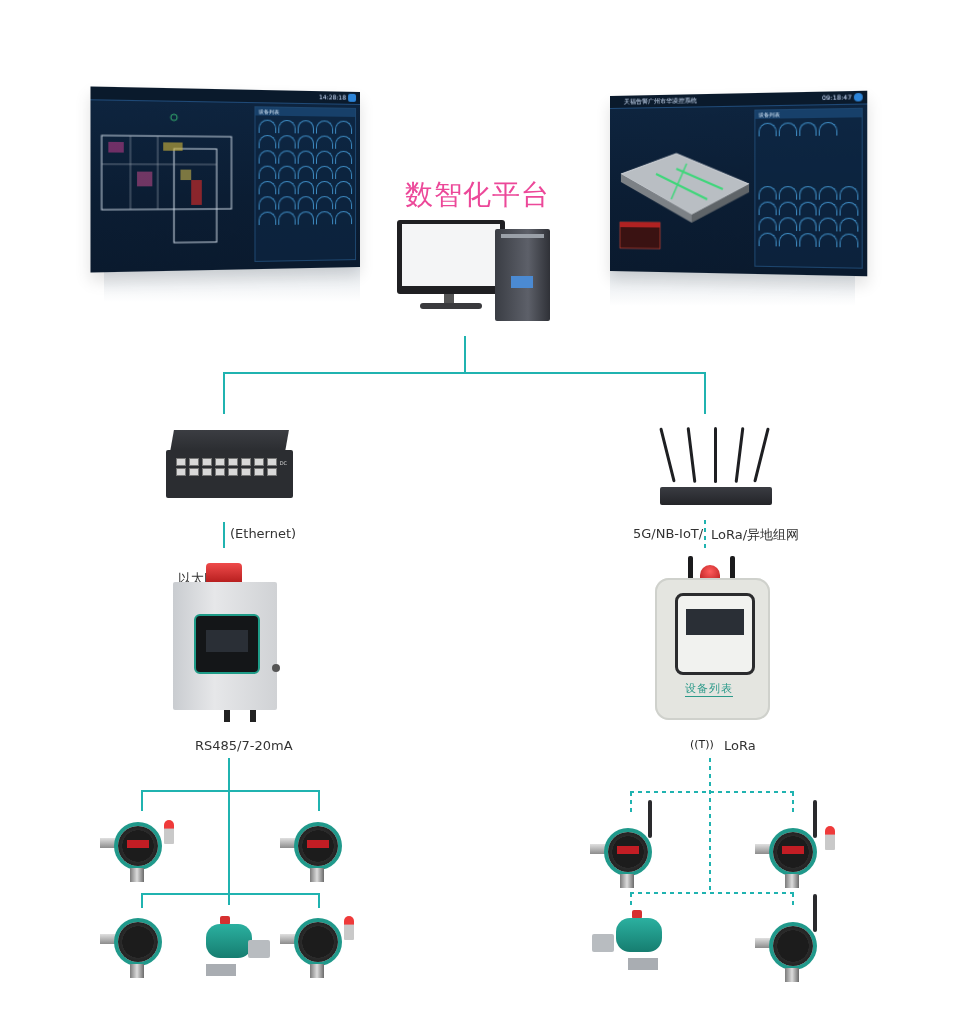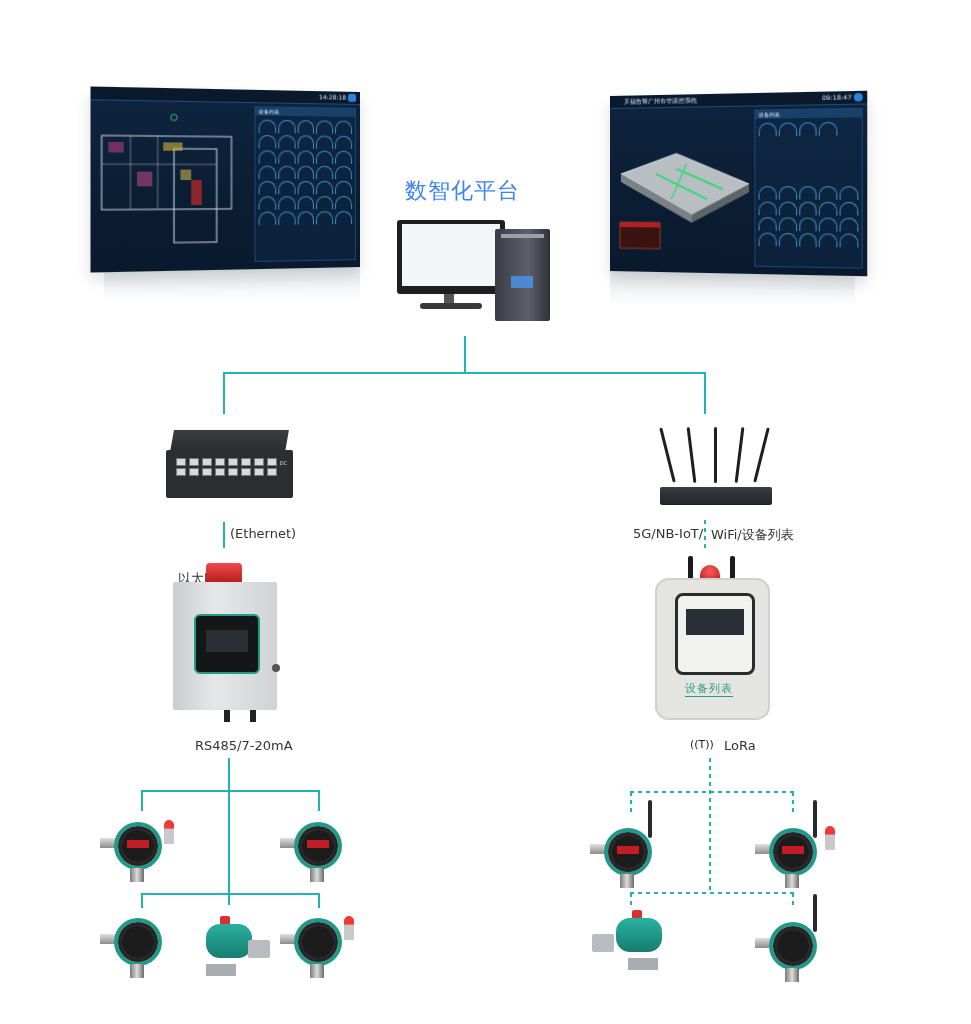--- a/index.html
+++ b/index.html
@@ -21,21 +21,21 @@
   .dash-btn { position: absolute; top: 2px; right: 4px; width: 8px; height: 8px; background: #2c84d8; border-radius: 2px; }
   .dash-map { position: absolute; left: 6px; top: 18px; width: 138px; height: 142px; }
   .dash-panel { position: absolute; right: 4px; top: 16px; width: 98px; height: 150px;
                 background: rgba(14,40,70,0.6); border: 1px solid #1d466f; }
   .panel-head { height: 8px; background: #17406a; font-size: 5px; color: #dfefff; padding-left: 3px; line-height: 8px; }
   .gauge-grid { display: grid; grid-template-columns: repeat(5, 1fr); gap: 2px; padding: 4px 3px; }
   .gauge { height: 12px; border: 1px solid #4aa3e0; border-bottom: none; border-radius: 10px 10px 0 0; opacity: 0.8; }
   .reflect { position: absolute; height: 40px; background: linear-gradient(180deg, rgba(160,175,190,0.35), rgba(255,255,255,0)); }
 
   
-  .platform-title { left: 405px; top: 176px; font-size: 22px; letter-spacing: 1px; color: #3b82f6; }
+  .platform-title { left: 405px; top: 176px; font-size: 28px; letter-spacing: 1px; color: #ec4899; }
   .monitor { left: 397px; top: 220px; width: 108px; height: 74px; background: #1f1f22; border-radius: 3px; }
   .monitor-screen { position: absolute; left: 5px; top: 4px; right: 5px; bottom: 8px; background: #f4f5f6; }
   .monitor-neck { left: 444px; top: 294px; width: 10px; height: 10px; background: #555; }
   .monitor-base { left: 420px; top: 303px; width: 62px; height: 6px; background: #3a3a3d; border-radius: 3px; }
   .tower { left: 495px; top: 229px; width: 55px; height: 92px; background: linear-gradient(90deg, #3a3d44, #5d6069 60%, #2f3137); border-radius: 2px; }
   .tower-bay { position: absolute; left: 6px; top: 5px; right: 6px; height: 4px; background: #9aa0a8; }
   .tower-lcd { position: absolute; left: 16px; top: 47px; width: 22px; height: 12px; background: #4b8ad2; }
 
   
   svg.lines { position: absolute; left: 0; top: 0; }
@@ -272,21 +272,21 @@
 <div class="abs router">
   <div class="antenna" style="left:6px; transform:rotate(-14deg);"></div>
   <div class="antenna" style="left:30px; transform:rotate(-7deg);"></div>
   <div class="antenna" style="left:54px;"></div>
   <div class="antenna" style="left:78px; transform:rotate(7deg);"></div>
   <div class="antenna" style="left:100px; transform:rotate(14deg);"></div>
   <div class="router-body"></div>
 </div>
 
 <div class="abs label" style="left:633px; top:526px;">5G/NB-IoT/</div>
-<div class="abs label" style="left:711px; top:526px;">WiFi/设备列表</div>
+<div class="abs label" style="left:711px; top:526px;">LoRa/异地组网</div>
 
 <div class="abs beacon-left"></div>
 <div class="abs ctrl-left">
   <div class="ctrl-panel">
     <div class="ctrl-screen"></div>
   </div>
   <div style="position:absolute; right:-3px; top:82px; width:8px; height:8px; border-radius:50%; background:#555;"></div>
 </div>
 <div class="abs cable" style="left:224px; top:710px;"></div>
 <div class="abs cable" style="left:250px; top:710px;"></div>

